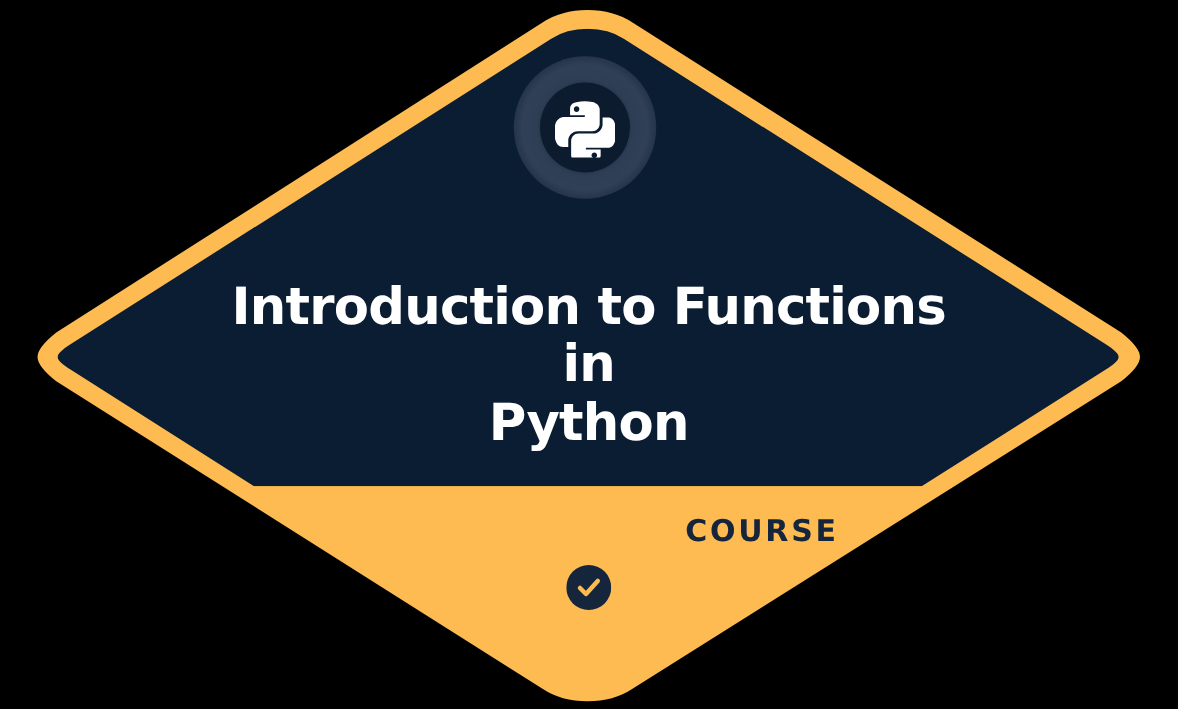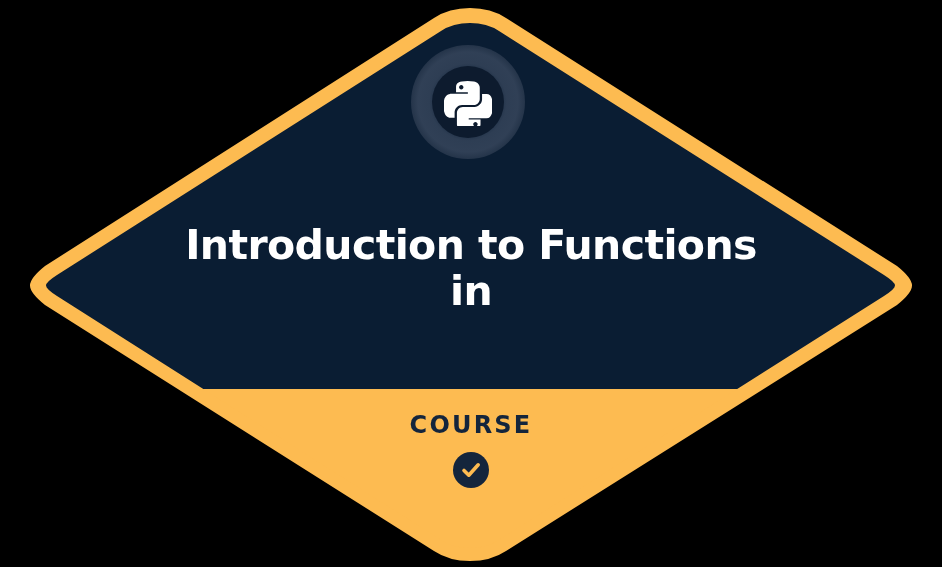--- a/index.html
+++ b/index.html
@@ -97,21 +97,21 @@
     letter-spacing: -0.6px;
     color: #ffffff;
   }
 
   
   .footer-block {
     position: absolute;
     left: 271px;
     top: 408px;
     width: 400px;
-    text-align: center;
+    text-align: right;
   }
   .footer-line {
     margin: 0;
     font-family: "DejaVu Sans", "Liberation Sans", sans-serif;
     font-size: 24px;
     font-weight: 700;
     line-height: 1.45;
     letter-spacing: 2.2px;
     color: #14253c;
     text-transform: uppercase;
@@ -179,20 +179,21 @@
       <svg class="emblem-logo" viewBox="0 0 100 100" xmlns="http://www.w3.org/2000/svg">
 
         <path fill="#ffffff" d="M49.3 6.2c-4.3 0-8.3.4-11.9 1.1-10.4 1.8-12.3 5.7-12.3 12.8v9.4h24.6v3.1H15.9c-7.2 0-13.5 4.3-15.5 12.5-2.3 9.4-2.4 15.3 0 25.1 1.8 7.3 6 12.5 13.2 12.5h8.5V71.5c0-8.2 7.1-15.4 15.5-15.4h24.6c6.9 0 12.3-5.6 12.3-12.5V20.1c0-6.7-5.6-11.7-12.3-12.8-4.2-.7-8.6-1.1-12.9-1.1zM36 14.7c2.5 0 4.6 2.1 4.6 4.7s-2.1 4.6-4.6 4.6c-2.6 0-4.6-2-4.6-4.6s2-4.7 4.6-4.7z"></path>
 
         <path fill="#ffffff" d="M79.3 33.5v10.9c0 8.6-7.3 15.8-15.5 15.8H39.2c-6.8 0-12.3 5.8-12.3 12.5v23.4c0 6.7 5.8 10.6 12.3 12.5 7.8 2.3 15.3 2.7 24.6 0 6.2-1.8 12.3-5.4 12.3-12.5v-9.4H51.5v-3.1h36.9c7.2 0 9.9-5 12.3-12.5 2.6-7.7 2.5-15.1 0-25.1-1.8-7.2-5.1-12.5-12.3-12.5h-9.1zM65.5 91.7c2.6 0 4.6 2 4.6 4.6s-2 4.7-4.6 4.7c-2.5 0-4.6-2.1-4.6-4.7s2.1-4.6 4.6-4.6z"></path>
       </svg>
     </div>
 
     <div class="title-block">
       <div class="title-text">Introduction to Functions in</div>
+      <div class="title-text">Python</div>
     </div>
 
     <div class="footer-block">
       <div class="footer-line">COURSE</div>
       <div class="check-wrap">
         <svg viewBox="0 0 36 36" width="36" height="36" xmlns="http://www.w3.org/2000/svg">
           <circle cx="18" cy="18" r="18" fill="#14253c"></circle>
           <path d="M11 18.4 L15.8 23.2 L25.2 12.8" fill="none" stroke="#fdbb51" stroke-width="3.6" stroke-linecap="round" stroke-linejoin="round"></path>
         </svg>
       </div>

